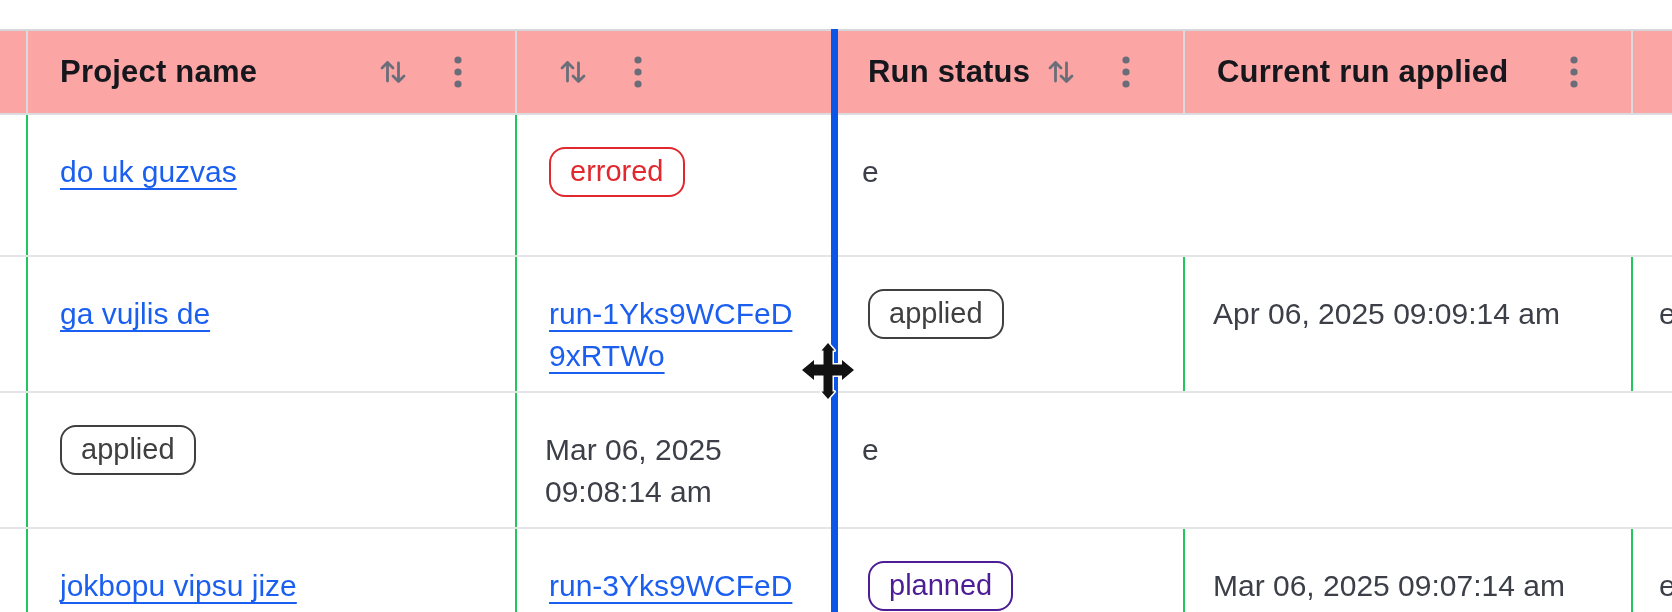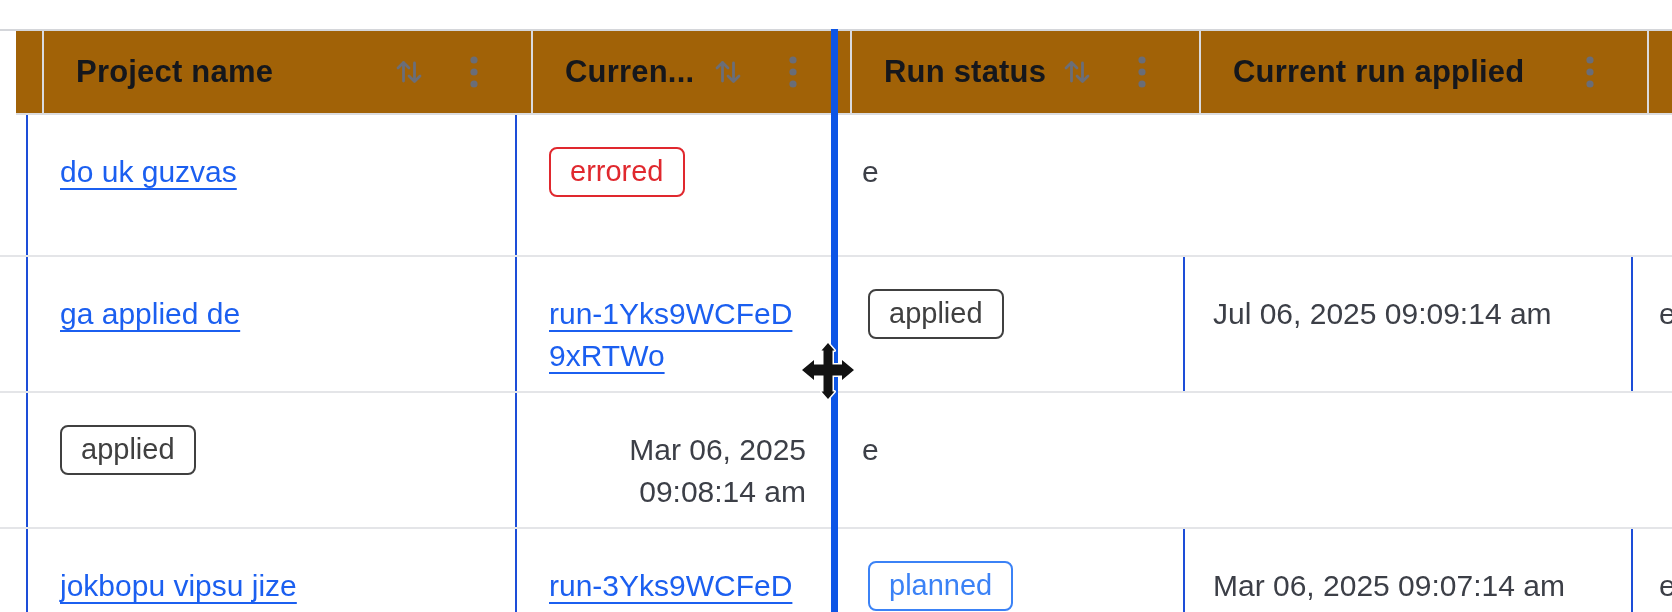--- a/index.html
+++ b/index.html
@@ -12,23 +12,22 @@
     -webkit-font-smoothing:antialiased;
   }
   .table {
     position:absolute; left:0; top:29px; width:1672px;
     border-top:2px solid #d4d6da;
   }
   .thead {
     display:grid;
     grid-template-columns:28px 489px 319px 349px 448px 39px;
     height:82px;
-    background:#a16207;
+    background:#fca5a5;
     border-bottom:2px solid #dbdce0;
-    margin-left:16px;
   }
   .th {
     display:flex; align-items:center;
     padding:0 52px 0 32px;
     border-right:2px solid #dadbdf;
     box-sizing:border-box;
     min-width:0;
   }
   .th.no-border { border-right:none; }
   .th-spacer { padding:0; }
@@ -44,47 +43,47 @@
   .tr {
     display:grid;
     grid-template-columns:28px 489px 319px 349px 448px 39px;
     background:#ffffff;
     border-bottom:2px solid #e4e5e8;
   }
   .tr.r1 { height:140px; }
   .tr.r2, .tr.r3 { height:134px; }
   .tr.r4 { height:220px; }
   .td {
-    border-right:2px solid #1d4ed8;
+    border-right:2px solid #22c55e;
     box-sizing:border-box;
     padding:36px 28px 0 32px;
     font-size:30px; line-height:42px; color:#3c3f47;
     min-width:0; overflow:hidden;
   }
   .td.no-border { border-right:none; }
   .td-spacer { padding:0; }
   a.link {
     color:#1b5ff0;
     text-decoration:underline;
     text-decoration-thickness:2px;
     text-underline-offset:6px;
     cursor:pointer;
   }
   .wrap-hard { display:block; word-break:break-all; overflow-wrap:anywhere; }
   .badge {
     display:inline-block;
     padding:3px 19px 5px 19px;
     border:2.5px solid currentColor;
-    border-radius:8px;
+    border-radius:16px;
     font-size:29px; line-height:38px;
     background:#ffffff;
   }
   .badge[data-status="errored"] { color:#e0282e; }
   .badge[data-status="applied"] { color:#404040; }
-  .badge[data-status="planned"] { color:#3b82f6; }
+  .badge[data-status="planned"] { color:#4c1d95; }
   .resize-line {
     position:absolute; left:831px; top:29px; width:7px; height:583px;
     background:#0d55e6;
     z-index:5;
   }
   .cursor-icon {
     position:absolute; left:801px; top:342px;
     z-index:6;
     pointer-events:none;
   }
@@ -110,21 +109,20 @@
         <span class="icon dots-icon">
           <svg width="10" height="34" viewBox="0 0 10 34" fill="#696d78">
               <circle cx="5" cy="5" r="3.6"></circle>
               <circle cx="5" cy="17" r="3.6"></circle>
               <circle cx="5" cy="29" r="3.6"></circle>
             </svg>
         </span>
       </div>
 
       <div class="th">
-        <span class="th-label">Curren...</span>
         <span class="icon sort-icon">
           <svg width="28" height="30" viewBox="0 0 28 30" fill="none" stroke="#6a6e79" stroke-width="2.8" stroke-linecap="round" stroke-linejoin="round">
               <path d="M8.5 24 V5.5 M3 11 L8.5 5.5 L14 11"></path>
               <path d="M19.5 6 V24.5 M14 19 L19.5 24.5 L25 19"></path>
             </svg>
         </span>
         <span class="icon dots-icon">
           <svg width="10" height="34" viewBox="0 0 10 34" fill="#696d78">
               <circle cx="5" cy="5" r="3.6"></circle>
               <circle cx="5" cy="17" r="3.6"></circle>
@@ -175,42 +173,42 @@
         <span class="badge" data-status="errored">errored</span>
       </div>
       <div class="td no-border" style="padding-left:26px;">
         <span>e</span>
       </div>
     </div>
 
     <div class="tr r2">
       <div class="td td-spacer"></div>
       <div class="td">
-        <a class="link">ga applied de</a>
+        <a class="link">ga vujlis de</a>
       </div>
       <div class="td">
         <a class="link wrap-hard">run-1Yks9WCFeD9xRTWo</a>
       </div>
       <div class="td" style="padding-top:32px;">
         <span class="badge" data-status="applied">applied</span>
       </div>
       <div class="td" style="padding-left:28px;">
-        <span>Jul 06, 2025 09:09:14 am</span>
+        <span>Apr 06, 2025 09:09:14 am</span>
       </div>
       <div class="td no-border" style="padding-left:26px;">
         <span>e</span>
       </div>
     </div>
 
     <div class="tr r3">
       <div class="td td-spacer"></div>
       <div class="td" style="padding-top:32px;">
         <span class="badge" data-status="applied">applied</span>
       </div>
-      <div class="td" style="padding-left:28px;text-align:right;">
+      <div class="td" style="padding-left:28px;">
         <span>Mar 06, 2025 09:08:14 am</span>
       </div>
       <div class="td no-border" style="padding-left:26px;">
         <span>e</span>
       </div>
     </div>
 
     <div class="tr r4">
       <div class="td td-spacer"></div>
       <div class="td">

